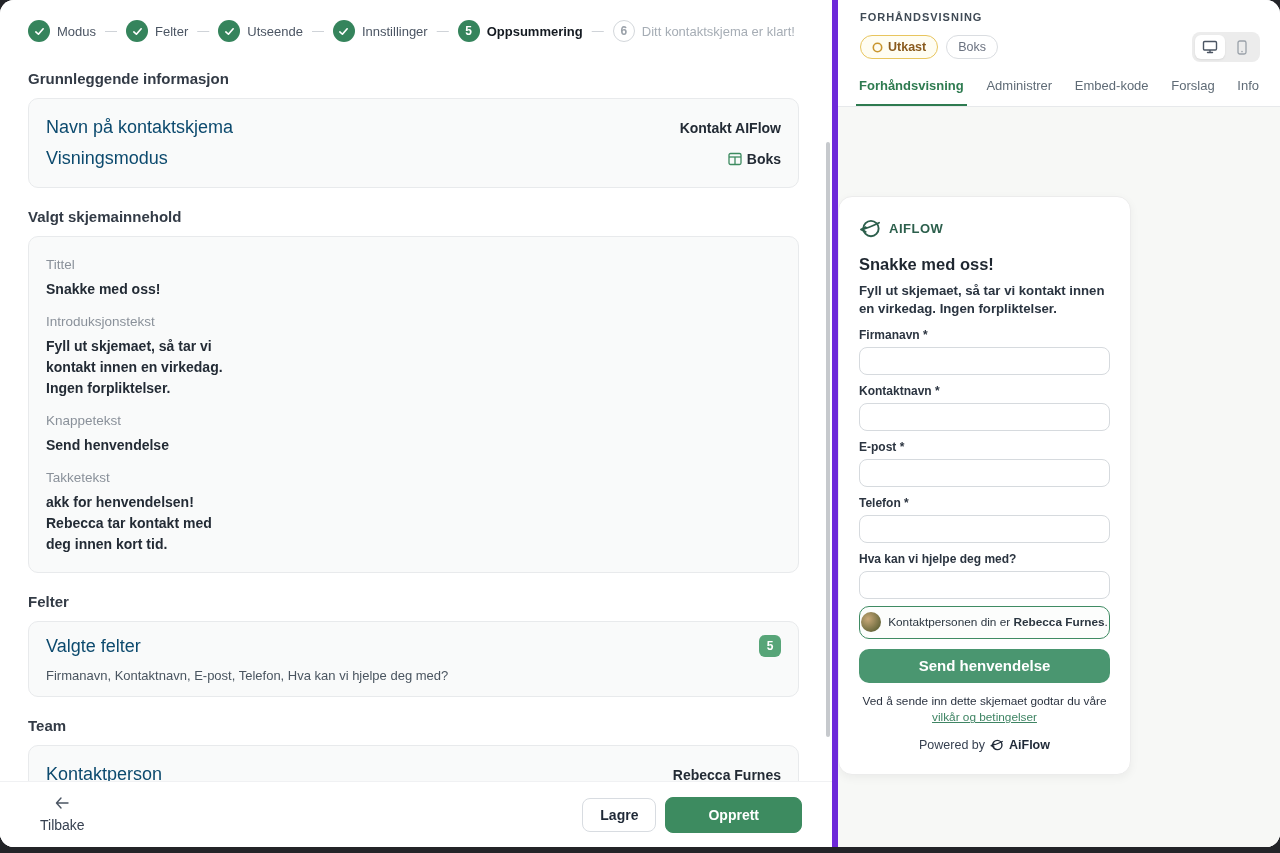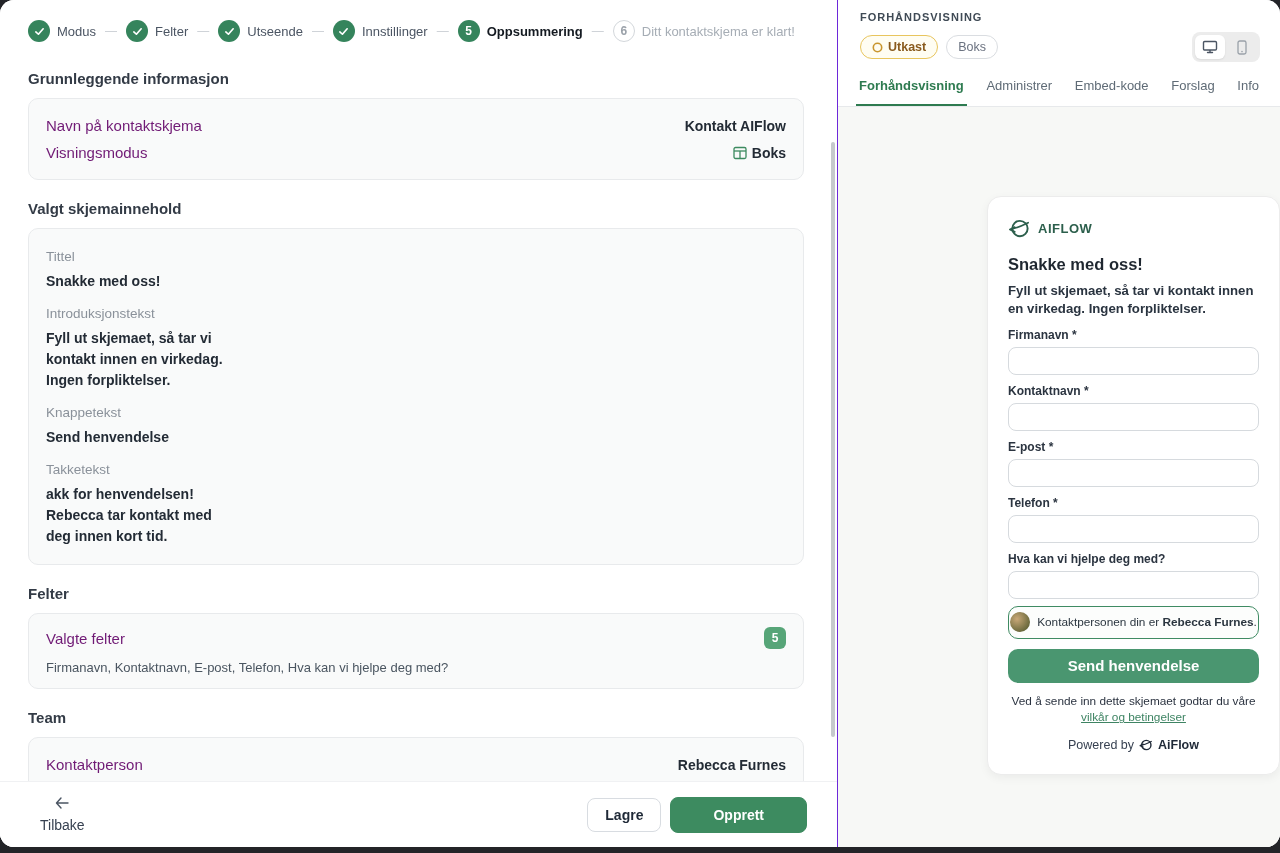--- a/index.html
+++ b/index.html
@@ -1,37 +1,37 @@
 <!DOCTYPE html>
 <html><head>
 <meta charset="utf-8">
 <style>
   html,body{margin:0;padding:0;}
   body{width:1280px;height:853px;background:#232428;font-family:"Liberation Sans",sans-serif;position:relative;overflow:hidden;}
   .window{position:absolute;top:0;left:0;width:1280px;height:847px;background:#ffffff;border-radius:14px;overflow:hidden;display:flex;}
 
   
-  .left{width:838px;flex:0 0 838px;display:flex;flex-direction:column;background:#fff;border-right:1px solid #6d28d9;box-sizing:border-box;position:relative;}
+  .left{width:838px;flex:0 0 838px;display:flex;flex-direction:column;background:#fff;border-right:6px solid #6d28d9;box-sizing:border-box;position:relative;}
   .stepper{flex:0 0 62px;display:flex;align-items:center;padding:0 16px 0 28px;gap:9px;}
   .step{display:flex;align-items:center;gap:7px;}
   .step-dot{width:22px;height:22px;border-radius:50%;display:flex;align-items:center;justify-content:center;font-size:12px;font-weight:700;box-sizing:border-box;}
   .step.done .step-dot,.step.current .step-dot{background:#35845c;color:#fff;}
   .step.upcoming .step-dot{background:#fff;border:1.5px solid #d3d7db;color:#9aa1a9;}
   .step-label{font-size:13px;color:#4b5563;white-space:nowrap;}
   .step.current .step-label{font-weight:700;color:#141a21;}
   .step.upcoming .step-label{color:#a6adb5;}
   .step-sep{color:#c9ced4;font-size:12px;}
 
   .scroll{flex:1 1 auto;overflow:hidden;padding:8px 33px 0 28px;}
   .sec-h{font-size:15px;font-weight:700;color:#333b46;margin:0 0 11px 0;}
   .sec-h + .box{margin-bottom:0;}
   .box{background:#f9fafa;border:1px solid #e8eaec;border-radius:10px;padding:13px 17px;box-sizing:border-box;}
   .mt24{margin-top:20px;}
   .kv-row{display:flex;align-items:center;justify-content:space-between;padding:5px 0;}
-  .kv-label{font-size:15px;color:#701a75;}
+  .kv-label{font-size:18px;color:#0c4a6e;}
   .kv-value{font-size:14px;font-weight:700;color:#232b35;display:flex;align-items:center;gap:5px;}
   .item{margin:7px 0 14px;}
   .item:last-child{margin-bottom:4px;}
   .item-label{font-size:13.5px;color:#8a919a;margin-bottom:7px;}
   .item-value{font-size:14px;font-weight:600;color:#232b35;line-height:1.5;white-space:pre-line;}
   .fields-row{display:flex;align-items:center;justify-content:space-between;}
   .count-badge{width:22px;height:22px;border-radius:6px;background:#57a578;color:#fff;font-size:12px;font-weight:700;display:flex;align-items:center;justify-content:center;}
   .fields-list{font-size:13px;color:#4a5560;margin-top:11px;}
 
   .left-scrollbar{position:absolute;right:2px;top:142px;width:4px;height:595px;background:#c6c9cd;border-radius:2px;}
@@ -50,21 +50,21 @@
   .badge-row{display:flex;align-items:center;margin-top:9px;}
   .pill{display:inline-flex;align-items:center;gap:5px;border-radius:999px;font-size:12.5px;height:24px;padding:0 11px;box-sizing:border-box;background:#fff;}
   .pill-draft{border:1px solid #e8c55e;background:#fffdf2;color:#8a5b1d;font-weight:700;}
   .pill-mode{border:1px solid #dadde1;color:#6b7280;margin-left:8px;}
   .device-toggle{margin-left:auto;background:#ececec;border-radius:8px;padding:3px;display:flex;gap:2px;}
   .device-btn{width:30px;height:24px;border-radius:6px;display:flex;align-items:center;justify-content:center;border:none;background:transparent;cursor:pointer;color:#9aa1a9;}
   .device-btn.active{background:#fff;color:#4b5563;box-shadow:0 1px 2px rgba(0,0,0,.08);}
   .tabs{display:flex;justify-content:space-between;align-items:flex-end;padding:0 18px;margin-top:7px;border-bottom:1px solid #e7e9eb;}
   .tab{font-size:13px;color:#5f6b76;padding:9px 3px 11px;cursor:pointer;border-bottom:2px solid transparent;white-space:nowrap;}
   .tab.active{color:#2e7b50;font-weight:700;border-bottom-color:#2e7b50;}
-  .preview-area{flex:1;background:#f7f8f6;display:flex;justify-content:flex-end;overflow:hidden;}
+  .preview-area{flex:1;background:#f7f8f6;display:flex;justify-content:flex-start;overflow:hidden;}
 
   
   .card{width:293px;height:579px;margin-top:89px;background:#fff;border:1px solid #ececec;border-radius:14px;box-shadow:0 3px 10px rgba(0,0,0,.05);padding:20px;box-sizing:border-box;}
   .brand-row{display:flex;align-items:center;gap:7px;color:#2c5f4c;}
   .brand-name{font-size:13px;font-weight:800;letter-spacing:.04em;color:#2c5f4c;}
   .card-title{font-size:16.5px;font-weight:700;color:#1f2730;margin-top:15px;}
   .card-intro{font-size:13.2px;font-weight:600;color:#2a3440;line-height:1.4;margin-top:8px;}
   .f-block{margin-top:9px;}
   .f-label{font-size:12px;font-weight:700;color:#2b3440;margin-bottom:5px;}
   .f-input{width:100%;height:28px;border:1px solid #d6dade;border-radius:8px;background:#fff;box-sizing:border-box;}

